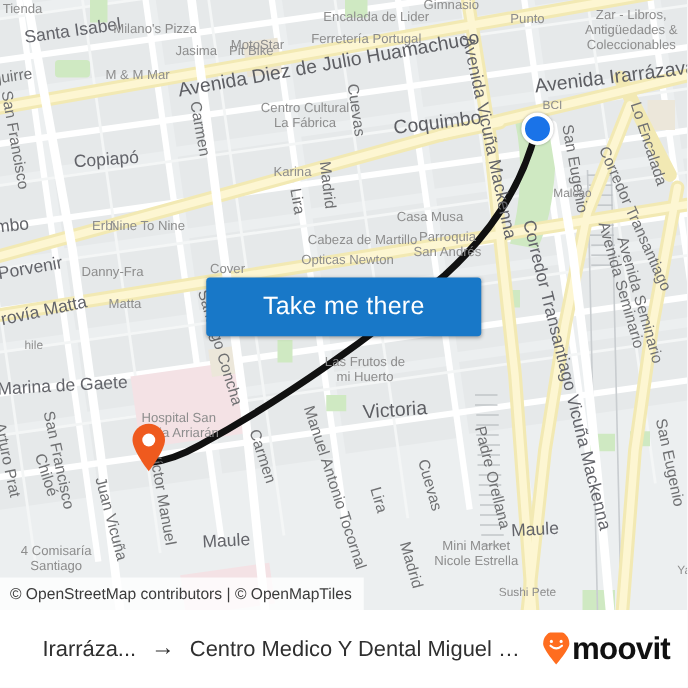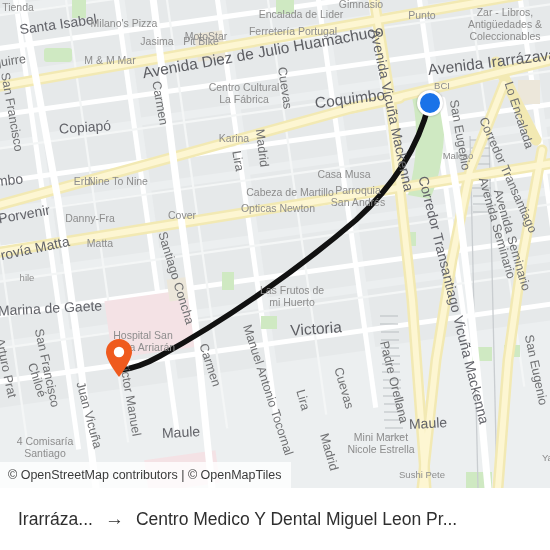--- a/index.html
+++ b/index.html
@@ -113,21 +113,21 @@
   #bottom-bar {
     position: absolute;
     left: 0;
     top: 488px;
     width: 550px;
     height: 62px;
     background: #ffffff;
     display: flex;
     align-items: center;
     box-sizing: border-box;
-    padding: 0 14px 0 18px;
+    padding: 0 14px 0 34px;
   }
   #route-origin {
     font-size: 17.5px;
     color: #2f2f2f;
     white-space: nowrap;
     overflow: hidden;
     text-overflow: ellipsis;
     max-width: 96px;
     flex: 0 0 auto;
   }
@@ -475,24 +475,34 @@
 
     <div id="origin-marker"></div>
 
     <div id="dest-marker">
       <svg viewBox="0 0 30 40" width="30" height="40">
         <path d="M15 39 C15 39 28 22.5 28 14 A13 13 0 1 0 2 14 C2 22.5 15 39 15 39 Z" fill="#ef5a1e"></path>
         <circle cx="15" cy="14" r="5.2" fill="#ffffff"></circle>
       </svg>
     </div>
 
+    <button id="take-me-there">Take me there</button>
 
     <div id="attribution">© OpenStreetMap contributors | © OpenMapTiles</div>
   </div>
 
   <div id="bottom-bar">
     <div id="route-origin">Irarráza...</div>
     <div id="route-arrow">→</div>
     <div id="route-destination">Centro Medico Y Dental Miguel Leon Pr...</div>
 
+    <div id="moovit-logo">
+      <svg width="24" height="26" viewBox="0 0 24 26">
+        <path d="M12 25.5 C12 25.5 22.5 13.5 22.5 9 A10.5 10.5 0 1 0 1.5 9 C1.5 13.5 12 25.5 12 25.5 Z" fill="#ff6d1f"></path>
+        <circle cx="8.1" cy="7.1" r="1.25" fill="#ffffff"></circle>
+        <circle cx="15.9" cy="7.1" r="1.25" fill="#ffffff"></circle>
+        <path d="M7.4 10.6 q4.6 4.2 9.2 0" fill="none" stroke="#ffffff" stroke-width="1.7" stroke-linecap="round"></path>
+      </svg>
+      <span id="moovit-wordmark">moovit</span>
+    </div>
   </div>
 
 </div>
 
 </body></html>

